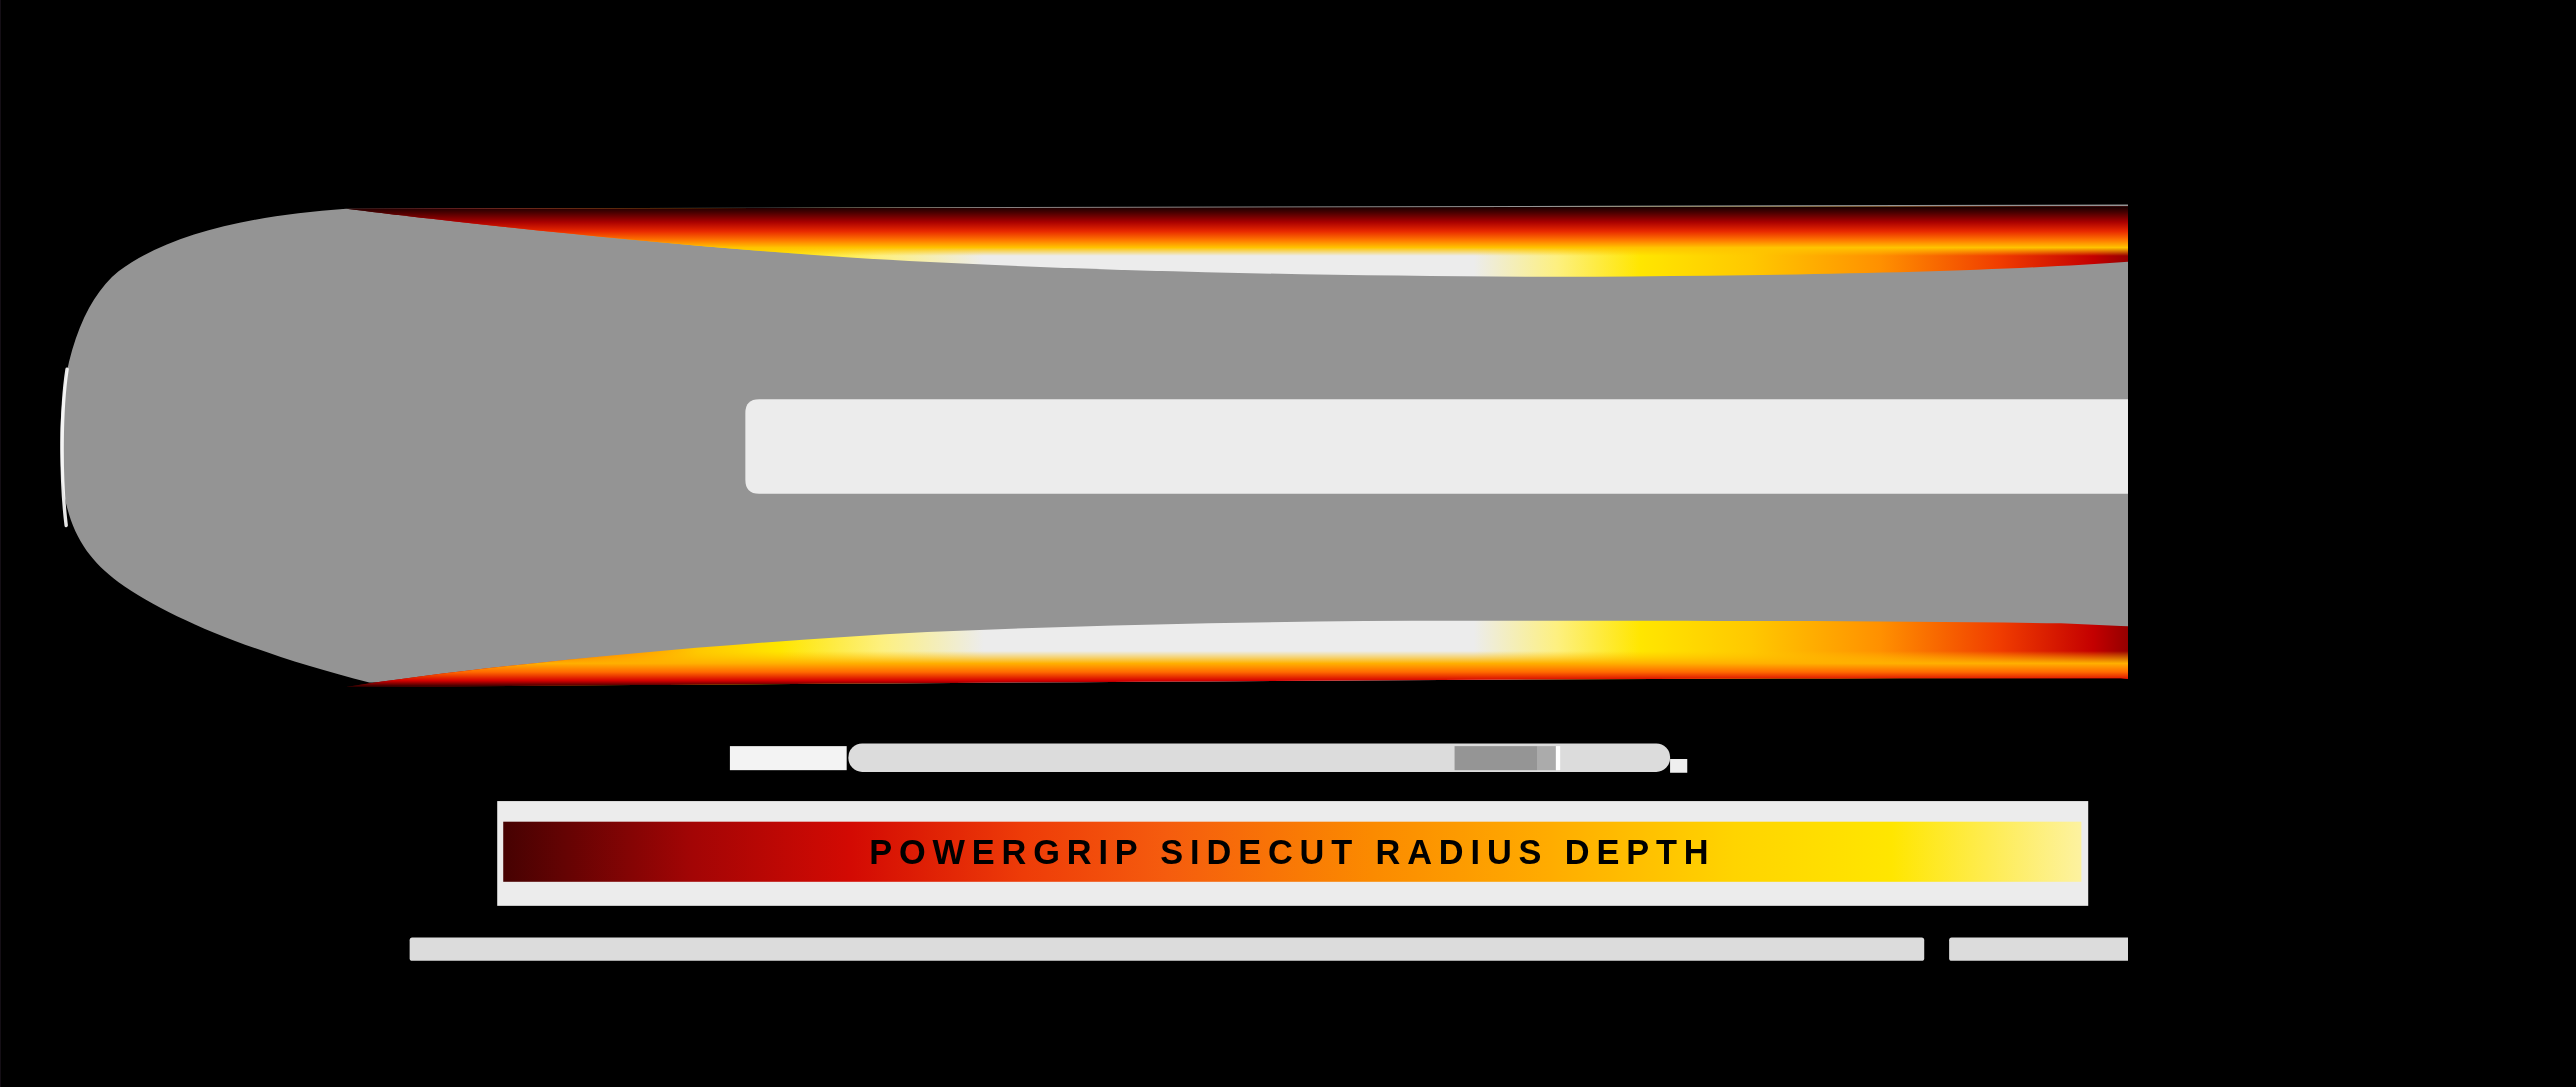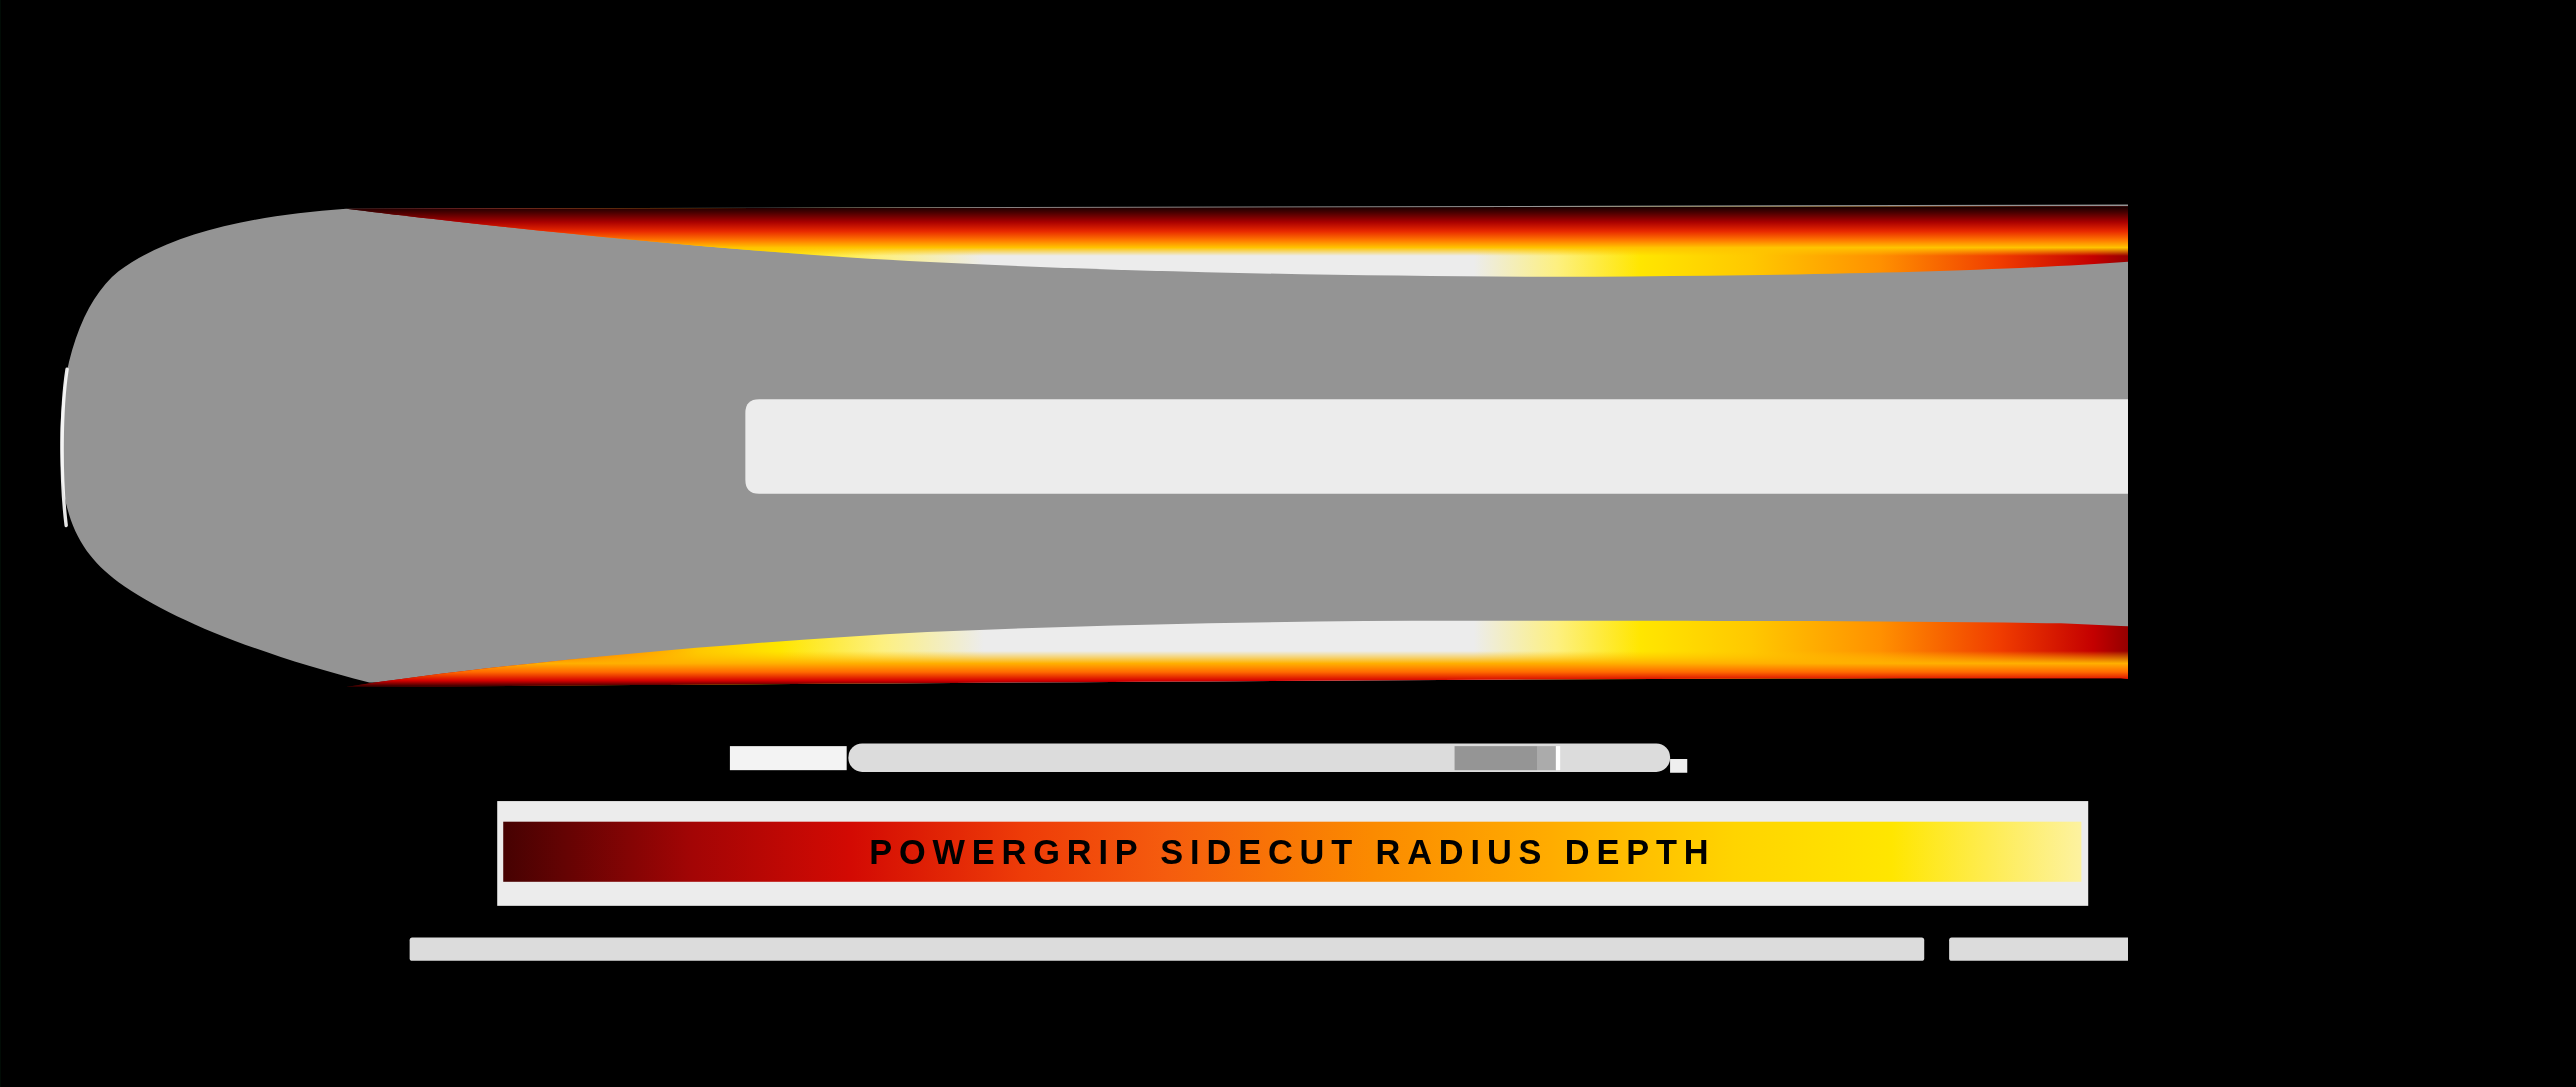--- a/index.html
+++ b/index.html
@@ -1,16 +1,16 @@
 <!DOCTYPE html>
 <html style="font-size:13.7px"><head>
 <meta charset="utf-8">
 <style>
   html,body{margin:0;padding:0;background:#000;}
-  .stage{position:relative;width:2128px;height:1087px;background:#15803d;overflow:hidden;
+  .stage{position:relative;width:2128px;height:1087px;background:#f0abfc;overflow:hidden;
          font-family:"Liberation Sans",sans-serif;}
   svg{position:absolute;left:0;top:0;display:block;}
   .legend-label{
     font-family:"Liberation Sans",sans-serif;
     font-weight:700;
     font-size:40px;
     letter-spacing:8px;
   }
 </style>
 </head>

